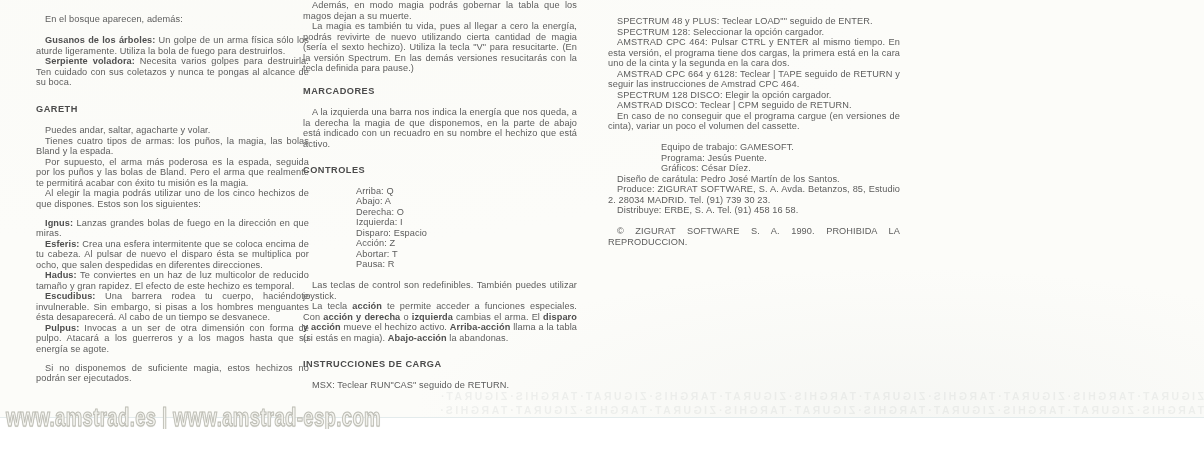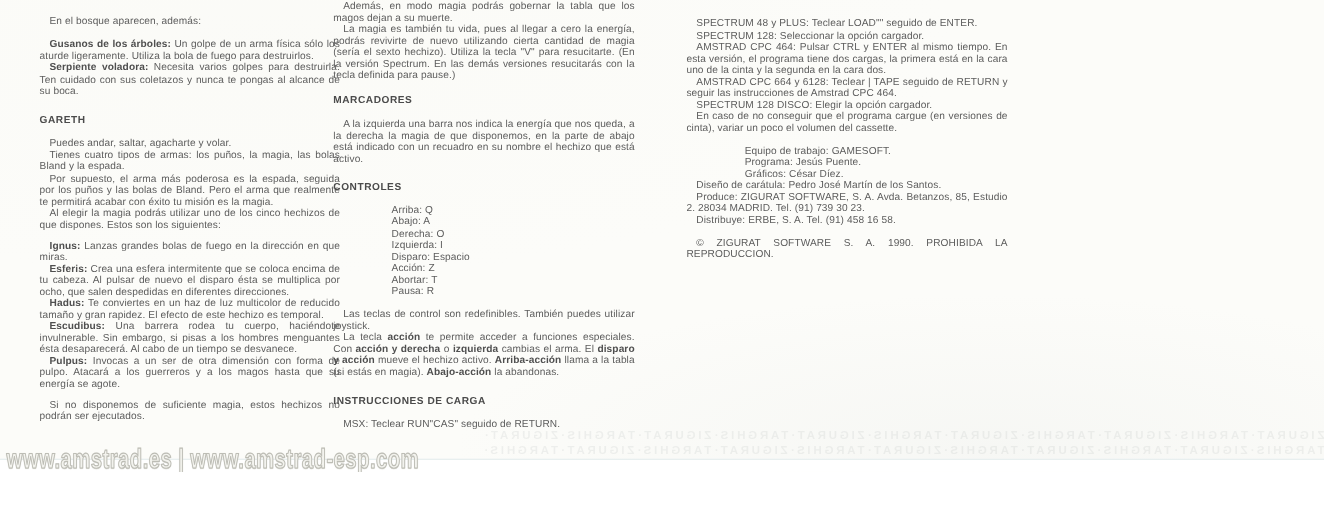--- a/index.html
+++ b/index.html
@@ -16,21 +16,21 @@
   }
   .col{
     position:absolute;
     font-size:9.2px;
     line-height:10.5px;
     letter-spacing:.1px;
     text-align:justify;
   }
   .col-left{left:36px;top:14px;width:273px;}
   .col-mid{left:303px;top:0;width:274px;}
-  .col-right{left:624px;top:16px;width:292px;}
+  .col-right{left:608px;top:16px;width:292px;}
   .p{margin:0;text-indent:9px;}
   .ln{margin:0 0 0 9px;padding-left:44px;}
   .h{font-weight:bold;color:#4b4b4b;letter-spacing:.5px;text-indent:0;}
   .b{font-weight:bold;color:#4f4f4f;}
   .ghost{
     position:absolute;left:430px;top:390px;width:774px;height:58px;
     overflow:hidden;
     opacity:.09;
     color:#6f7a7c;
     font-weight:bold;font-size:10.5px;line-height:13.5px;letter-spacing:2.5px;
@@ -106,20 +106,21 @@
       <div class="h">INSTRUCCIONES DE CARGA</div>
       <div style="height: 10.5px;"></div>
       <p class="p"><span>MSX: Teclear RUN"CAS" seguido de RETURN.</span></p>
     </div>
   <div class="col col-right">
       <p class="p"><span>SPECTRUM 48 y PLUS: Teclear LOAD"" seguido de ENTER.</span></p>
       <p class="p"><span>SPECTRUM 128: Seleccionar la opción cargador.</span></p>
       <p class="p"><span>AMSTRAD CPC 464: Pulsar CTRL y ENTER al mismo tiempo. En esta versión, el programa tiene dos cargas, la primera está en la cara uno de la cinta y la segunda en la cara dos.</span></p>
       <p class="p"><span>AMSTRAD CPC 664 y 6128: Teclear | TAPE seguido de RETURN y seguir las instrucciones de Amstrad CPC 464.</span></p>
       <p class="p"><span>SPECTRUM 128 DISCO: Elegir la opción cargador.</span></p>
+      <p class="p"><span>AMSTRAD DISCO: Teclear | CPM seguido de RETURN.</span></p>
       <p class="p"><span>En caso de no conseguir que el programa cargue (en versiones de cinta), variar un poco el volumen del cassette.</span></p>
       <div style="height: 10.5px;"></div>
       <div class="ln">Equipo de trabajo: GAMESOFT.</div>
       <div class="ln">Programa: Jesús Puente.</div>
       <div class="ln">Gráficos: César Díez.</div>
       <p class="p"><span>Diseño de carátula: Pedro José Martín de los Santos.</span></p>
       <p class="p"><span>Produce: ZIGURAT SOFTWARE, S. A. Avda. Betanzos, 85, Estudio 2. 28034 MADRID. Tel. (91) 739 30 23.</span></p>
       <p class="p"><span>Distribuye: ERBE, S. A. Tel. (91) 458 16 58.</span></p>
       <div style="height: 10.5px;"></div>
       <p class="p"><span>© ZIGURAT SOFTWARE S. A. 1990. PROHIBIDA LA REPRODUCCION.</span></p>

